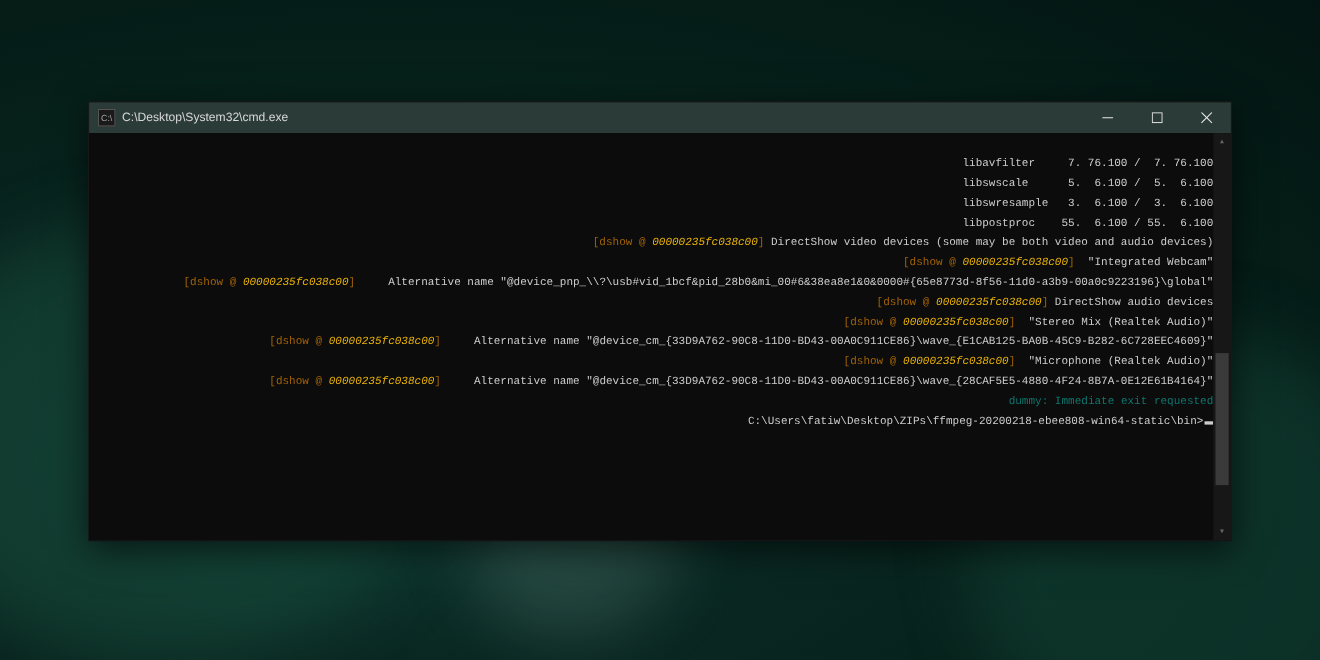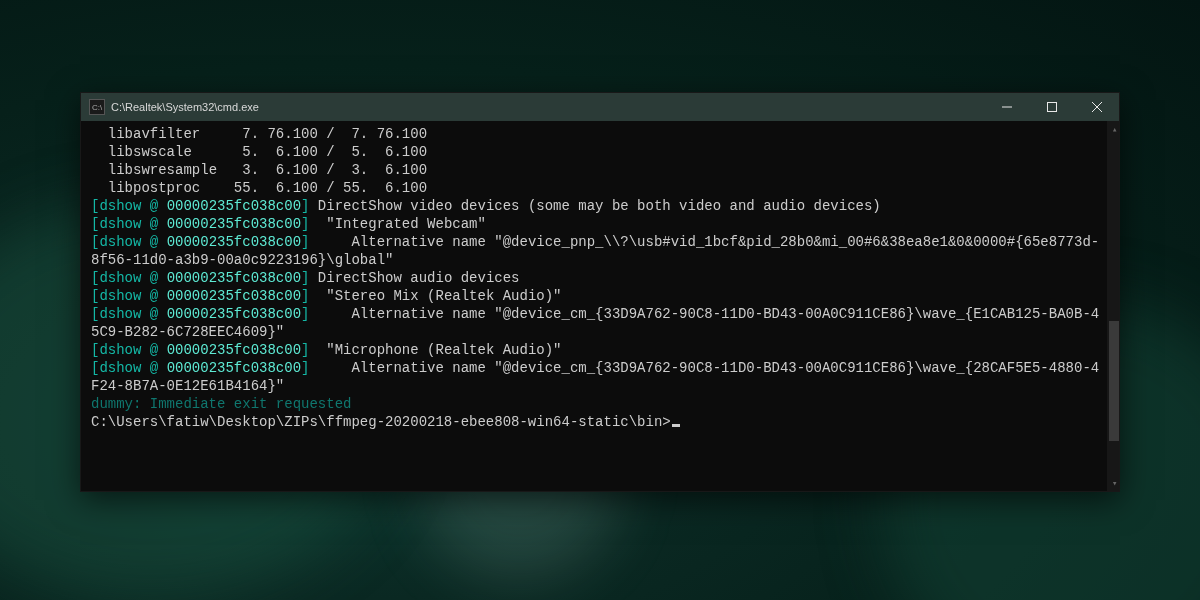--- a/index.html
+++ b/index.html
@@ -49,26 +49,27 @@
   .winbtn svg { stroke: #e8e8e8; stroke-width: 1; fill: none; }
 
   .client {
     flex: 1 1 auto;
     display: flex;
     background: #0c0c0c;
     overflow: hidden;
   }
   .term {
     flex: 1 1 auto;
-    padding: 4px 0 4px 10px;
+    padding: 20px 0 4px 10px;
     color: #cccccc;
-    font-size: 14px;
+    font-size: 10px;
     line-height: 18px;
     white-space: pre;
     overflow: hidden;
+    text-align: right;
   }
   .term .line { white-space: pre-wrap; word-break: break-all; }
   .scrollbar {
     width: 16px;
     background: #171717;
     position: relative;
   }
   .scroll-up, .scroll-down {
     position: absolute; left: 0; width: 16px; height: 16px;
     display: flex; align-items: center; justify-content: center;
@@ -76,41 +77,41 @@
   }
   .scroll-up { top: 0; }
   .scroll-down { bottom: 0; }
   .scroll-thumb {
     position: absolute; left: 2px; width: 12px;
     top: 200px; height: 120px;
     background: #3a3a3a;
   }
 
   .fg-white  { color: #cccccc; }
-  .fg-purple { color: #14b8a6; }
-  .fg-teal   { color: #5eead4; }
+  .fg-purple { color: #a16207; }
+  .fg-teal   { color: #eab308; font-style: italic; }
   .fg-red    { color: #0f766e; }
 
   .cursor {
     display: inline-block; width: 8px; height: 3px;
     background: #cccccc; vertical-align: -1px;
     margin-left: 1px;
   }
 </style>
 </head>
 <body>
 
 <div class="bgblob b1"></div>
 <div class="bgblob b2"></div>
 <div class="bgblob b3"></div>
 
 <div class="window">
   <div class="titlebar">
     <span class="icon">C:\</span>
-    <span class="title">C:\Realtek\System32\cmd.exe</span>
+    <span class="title">C:\Desktop\System32\cmd.exe</span>
     <span class="spacer"></span>
     <div class="winbtn">
       <svg width="10" height="10">
           <line x1="0" y1="5" x2="10" y2="5"></line>
         </svg>
     </div>
     <div class="winbtn">
       <svg width="10" height="10">
           <rect x="0.5" y="0.5" width="9" height="9"></rect>
         </svg>

